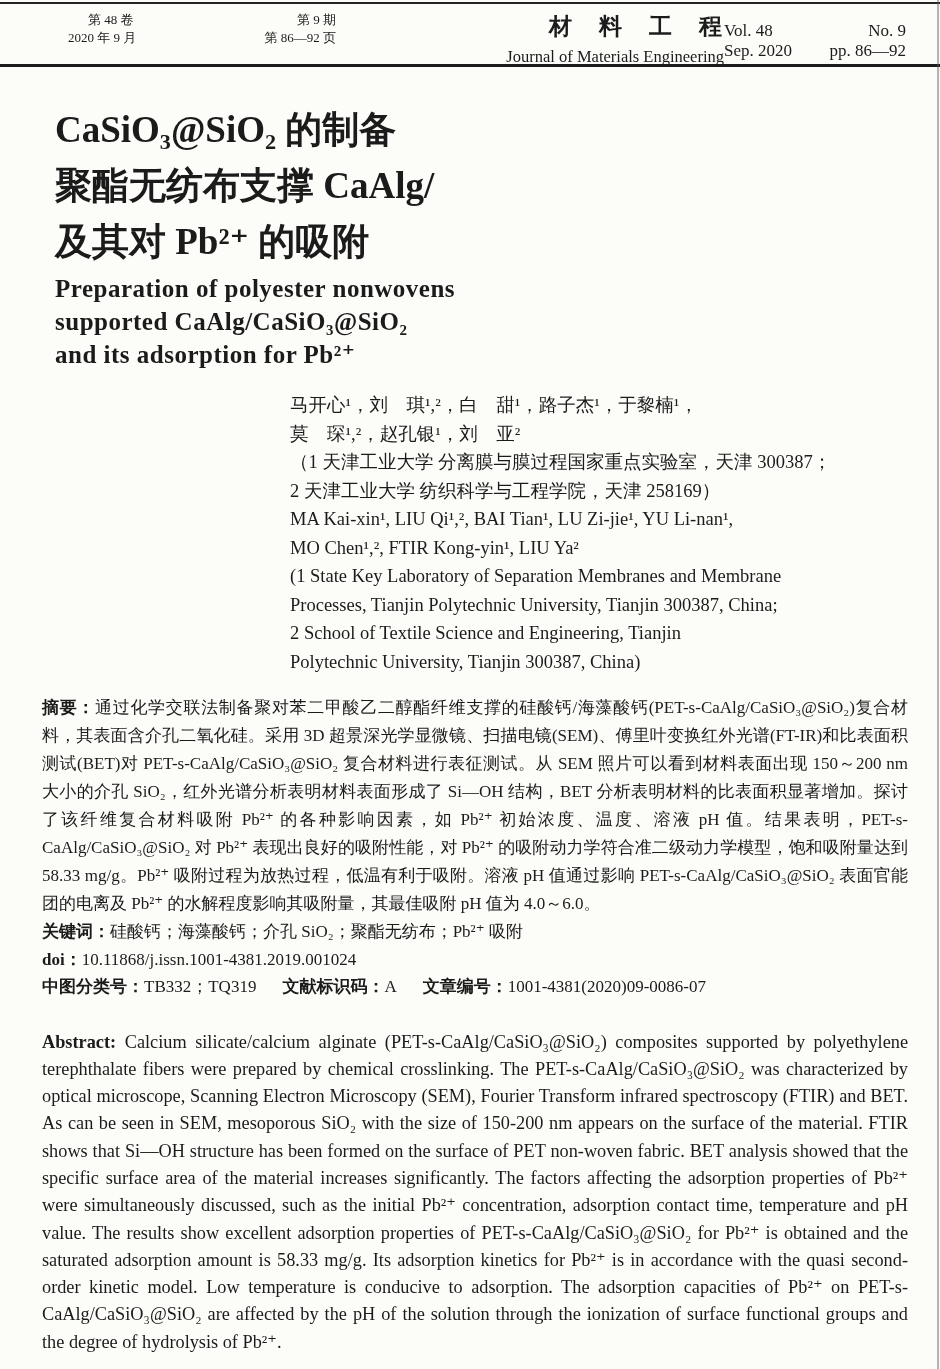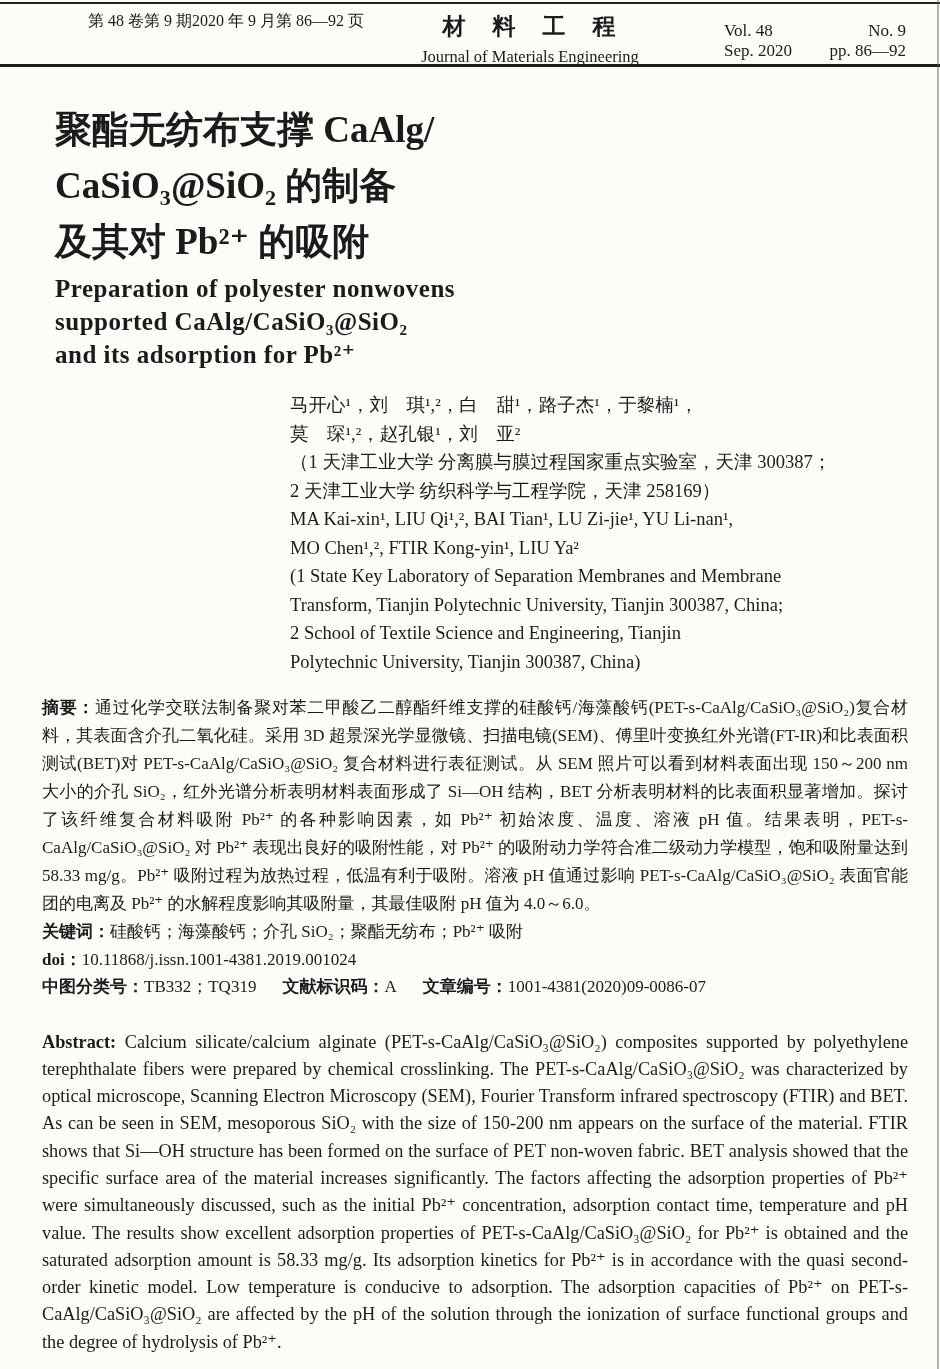--- a/index.html
+++ b/index.html
@@ -22,25 +22,25 @@
     background: #242424;
   }
   .rule-thick {
     position: absolute; top: 64px; left: 0; width: 100%; height: 3px;
     background: #1d1d1d;
   }
   .masthead {
     position: absolute; top: 11px; left: 0; right: 0; height: 50px;
     display: flex; align-items: stretch;
   }
-  .mh-left { margin-left: 68px; width: 268px; display: flex; justify-content: space-between; font-size: 16px; }
+  .mh-left { margin-left: 68px; width: 268px; display: flex; flex-direction: column; font-size: 13px; }
   .mh-right { margin-right: 34px; width: 182px; display: flex; flex-direction: column; justify-content: flex-end; font-size: 17px; }
   .mh-row { display: flex; justify-content: space-between; white-space: nowrap; }
   .mh-row.indent1 { padding-left: 20px; }
-  .mh-center { flex: 1; text-align: center; }
+  .mh-center { flex: 1; text-align: right; }
   .journal-cn { font-size: 23px; font-weight: 700; letter-spacing: 2px; }
   .journal-en { font-size: 16.5px; margin-top: 5px; }
 
   .main { position: absolute; top: 68px; left: 0; right: 0; padding: 34px 32px 0 42px; }
 
   .title-cn { margin: 0 0 0 13px; font-size: 37px; font-weight: 700; line-height: 56px; }
   .title-en { margin: 2px 0 0 13px; font-size: 25px; font-weight: 700; line-height: 33px; letter-spacing: 0.5px; }
 
   .authors-block {
     margin: 20px 0 0 248px;
@@ -90,39 +90,39 @@
         <span>Sep. 2020</span>
         <span>pp. 86—92</span>
       </div>
     </div>
   </header>
 
   <div class="rule-thick"></div>
 
   <main class="main">
     <h1 class="title-cn">
+      <div>CaSiO₃@SiO₂ 的制备</div>
       <div>聚酯无纺布支撑 CaAlg/</div>
-      <div>CaSiO₃@SiO₂ 的制备</div>
       <div>及其对 Pb²⁺ 的吸附</div>
     </h1>
     <h2 class="title-en">
       <div>Preparation of polyester nonwovens</div>
       <div>supported CaAlg/CaSiO₃@SiO₂</div>
       <div>and its adsorption for Pb²⁺</div>
     </h2>
 
     <div class="authors-block">
       <div>马开心¹，刘　琪¹,²，白　甜¹，路子杰¹，于黎楠¹，</div>
       <div>莫　琛¹,²，赵孔银¹，刘　亚²</div>
       <div>（1 天津工业大学 分离膜与膜过程国家重点实验室，天津 300387；</div>
       <div>2 天津工业大学 纺织科学与工程学院，天津 258169）</div>
       <div>MA Kai-xin¹, LIU Qi¹,², BAI Tian¹, LU Zi-jie¹, YU Li-nan¹,</div>
       <div>MO Chen¹,², FTIR Kong-yin¹, LIU Ya²</div>
       <div>(1 State Key Laboratory of Separation Membranes and Membrane</div>
-      <div>Transform, Tianjin Polytechnic University, Tianjin 300387, China;</div>
+      <div>Processes, Tianjin Polytechnic University, Tianjin 300387, China;</div>
       <div>2 School of Textile Science and Engineering, Tianjin</div>
       <div>Polytechnic University, Tianjin 300387, China)</div>
     </div>
 
     <section class="abstract-cn">
       <p><b class="lbl">摘要：</b><span>通过化学交联法制备聚对苯二甲酸乙二醇酯纤维支撑的硅酸钙/海藻酸钙(PET-s-CaAlg/CaSiO₃@SiO₂)复合材料，其表面含介孔二氧化硅。采用 3D 超景深光学显微镜、扫描电镜(SEM)、傅里叶变换红外光谱(FT-IR)和比表面积测试(BET)对 PET-s-CaAlg/CaSiO₃@SiO₂ 复合材料进行表征测试。从 SEM 照片可以看到材料表面出现 150～200 nm 大小的介孔 SiO₂，红外光谱分析表明材料表面形成了 Si—OH 结构，BET 分析表明材料的比表面积显著增加。探讨了该纤维复合材料吸附 Pb²⁺ 的各种影响因素，如 Pb²⁺ 初始浓度、温度、溶液 pH 值。结果表明，PET-s-CaAlg/CaSiO₃@SiO₂ 对 Pb²⁺ 表现出良好的吸附性能，对 Pb²⁺ 的吸附动力学符合准二级动力学模型，饱和吸附量达到58.33 mg/g。Pb²⁺ 吸附过程为放热过程，低温有利于吸附。溶液 pH 值通过影响 PET-s-CaAlg/CaSiO₃@SiO₂ 表面官能团的电离及 Pb²⁺ 的水解程度影响其吸附量，其最佳吸附 pH 值为 4.0～6.0。</span></p>
       <p class="meta-line"><b class="lbl">关键词：</b><span>硅酸钙；海藻酸钙；介孔 SiO₂；聚酯无纺布；Pb²⁺ 吸附</span></p>
       <p class="meta-line"><b class="lbl">doi：</b><span>10.11868/j.issn.1001-4381.2019.001024</span></p>
       <p class="meta-line"><b class="lbl">中图分类号：</b><span>TB332；TQ319</span><span class="clc-gap"></span><b class="lbl">文献标识码：</b><span>A</span><span class="clc-gap"></span><b class="lbl">文章编号：</b><span>1001-4381(2020)09-0086-07</span></p>
     </section>

